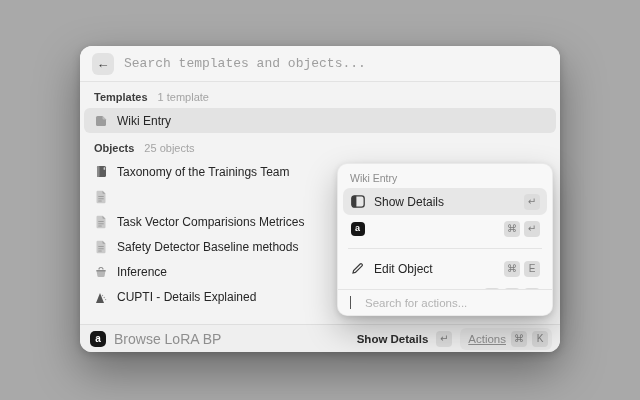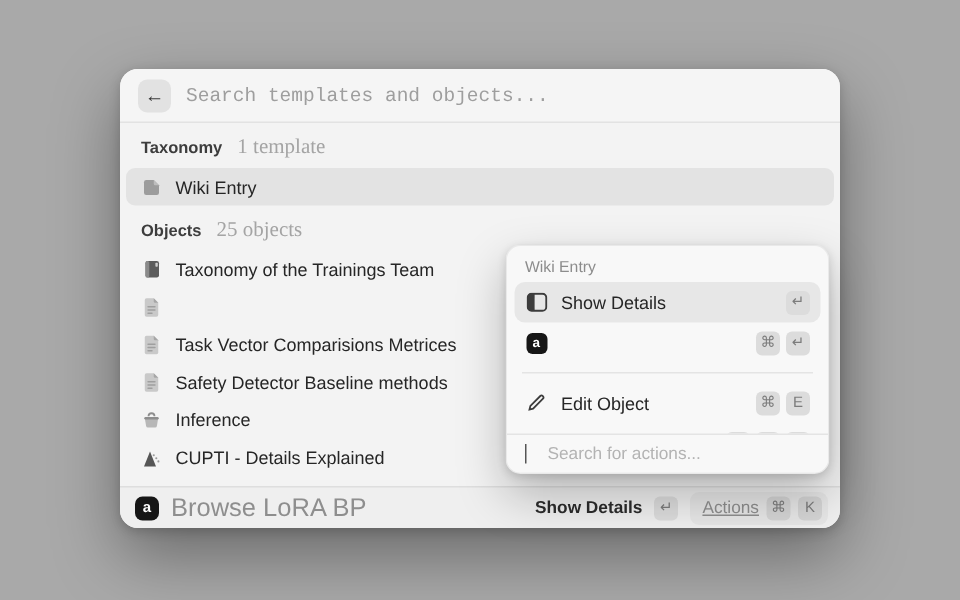--- a/index.html
+++ b/index.html
@@ -31,21 +31,21 @@
     border:none; outline:none; background:transparent; flex:1;
     font-size:13px; color:#333; font-family:Liberation Mono, monospace;
   }
   .search-input::placeholder { color:#9e9e9e; }
 
   .section-header {
     display:flex; align-items:baseline; gap:10px;
     padding:9px 14px 5px 14px;
   }
   .section-title { font-size:11px; font-weight:700; color:#3d3d3d; }
-  .section-count { font-size:14px; color:#a4a4a4;font-family:Liberation Serif, serif; }
+  .section-count { font-size:11px; color:#a4a4a4; }
 
   .row {
     display:flex; align-items:center; gap:9px;
     height:25px; margin:0 4px; padding:0 10px; border-radius:6px;
   }
   .row.hl { background:#e3e3e3; }
   .row-label { font-size:12px; color:#262626; white-space:nowrap; }
   .row-meta { margin-left:auto; display:flex; align-items:center; gap:5px;
     font-size:11px; color:#8f8f8f; }
   .obj-icon { width:14px; height:14px; flex:0 0 auto; display:flex;
@@ -55,21 +55,21 @@
   .footer {
     position:absolute; left:0; right:0; bottom:0; height:28px;
     background:#efefef; border-top:1px solid #dedede;
     display:flex; align-items:center; padding:0 8px 0 10px; gap:8px;
   }
   .anytype-logo {
     width:16px; height:16px; border-radius:5px; background:#161616;
     color:#fff; font-size:10px; font-weight:700;
     display:flex; align-items:center; justify-content:center; line-height:1;
   }
-  .footer-app { font-size:17px; color:#8e8e8e; }
+  .footer-app { font-size:14px; color:#8e8e8e; }
   .footer-right { margin-left:auto; display:flex; align-items:center; gap:8px; }
   .footer-primary { font-size:11.5px; font-weight:700; color:#2c2c2c; }
   .key {
     min-width:16px; height:16px; padding:0 3px; border-radius:4px;
     background:#dcdcdc; color:#7c7c7c; font-size:10px;
     display:flex; align-items:center; justify-content:center; line-height:1;
   }
   .actions-pill {
     display:flex; align-items:center; gap:5px;
     background:#e6e6e6; border-radius:6px; padding:3px 4px 3px 8px;
@@ -116,21 +116,21 @@
 <div class="window">
 
   <div class="searchbar">
     <div class="back-btn">
       <span>←</span>
     </div>
     <input class="search-input" type="text" placeholder="Search templates and objects..." style="">
   </div>
 
   <div class="section-header">
-    <span class="section-title">Taxonomy</span>
+    <span class="section-title">Templates</span>
     <span class="section-count">1 template</span>
   </div>
 
   <div class="row hl">
     <span class="obj-icon">
       <svg width="14" height="14" viewBox="0 0 14 14">
         <path d="M2 3.5 Q2 2 3.5 2 L8.5 2 L12 5.5 L12 10.5 Q12 12 10.5 12 L3.5 12 Q2 12 2 10.5 Z" fill="#9c9c9c"></path>
         <path d="M8.5 2 L12 5.5 L9.5 5.5 Q8.5 5.5 8.5 4.5 Z" fill="#bdbdbd"></path>
       </svg>
     </span>

